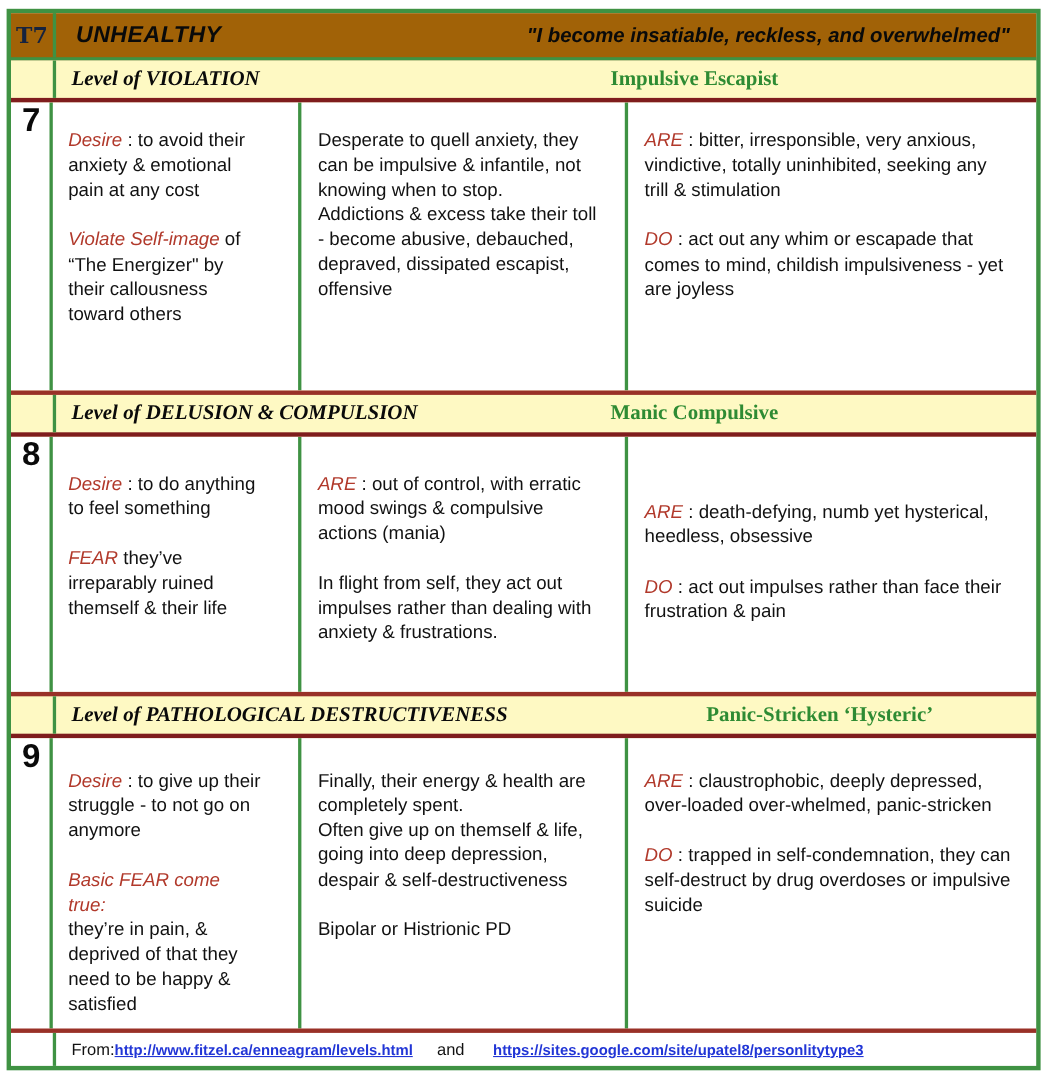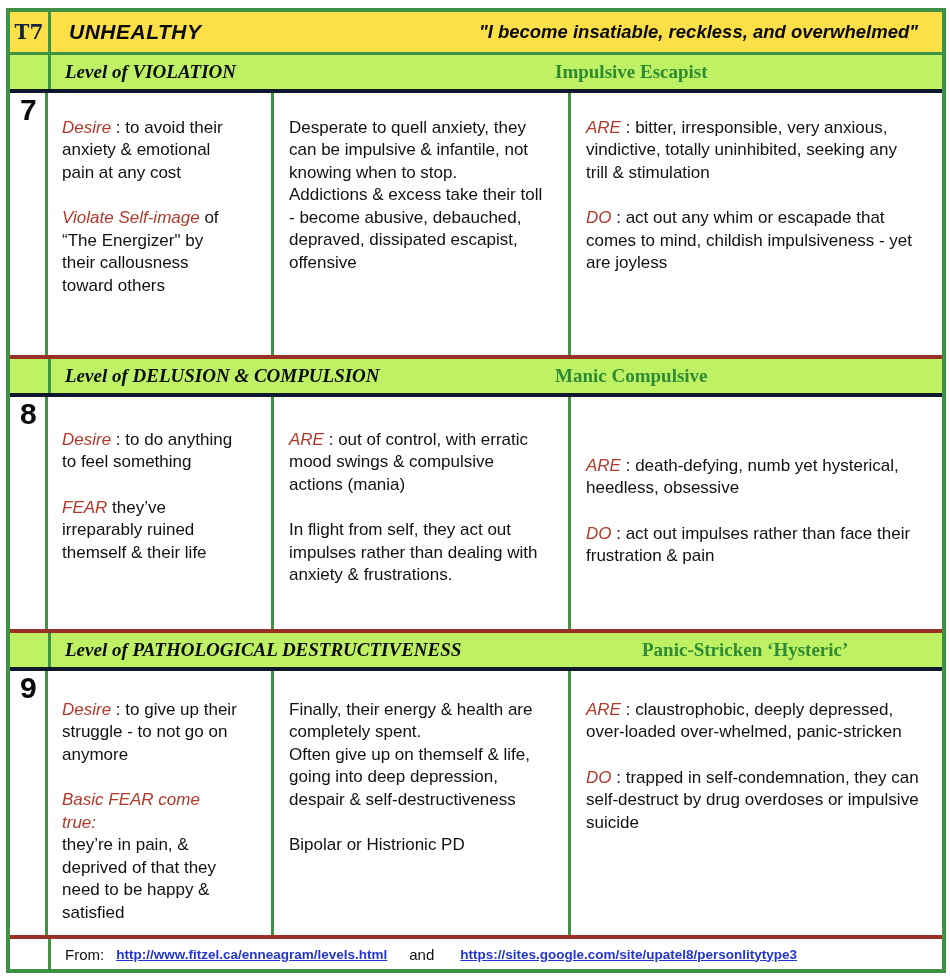--- a/index.html
+++ b/index.html
@@ -8,36 +8,36 @@
     font-family:"Liberation Sans", sans-serif; color:#111;
     -webkit-font-smoothing:antialiased;
   }
   .table {
     position:absolute; left:6px; top:8px; width:932px;
     border:4px solid #3f9243; background:#ffffff;
     display:flex; flex-direction:column;
   }
   
   .header-row {
-    height:40px; background:#fde047; display:flex; align-items:center;
+    height:40px; background:#a16207; display:flex; align-items:center;
     border-bottom:3px solid #3f9243;
   }
   .type-cell {
     width:38px; align-self:stretch; display:flex; align-items:center; justify-content:center;
     border-right:3px solid #3f9243;
     font-family:"DejaVu Serif","Liberation Serif",serif;
     font-weight:bold; font-size:20px; color:#16233f;
   }
   .header-main { flex:1; display:flex; align-items:center; padding:0 24px 0 18px;font-style:italic; }
   .title { font-weight:bold; font-size:21px; letter-spacing:0.5px; color:#0a0a0a; }
   .quote { margin-left:auto; font-weight:bold; font-size:18.5px; color:#0a0a0a; }
   
   .section-row {
-    height:34px; background:#bef264; display:flex; align-items:center; position:relative;
-    border-bottom:4px solid #0f172a;
+    height:34px; background:#fef9c3; display:flex; align-items:center; position:relative;
+    border-bottom:4px solid #7f1d1d;
   }
   .section-row.redtop { border-top:4px solid #993127; }
   .section-spacer { width:38px; align-self:stretch; border-right:3px solid #3f9243; }
   .level-label {
     padding-left:14px;
     font-family:"Liberation Serif","DejaVu Serif",serif;
     font-style:italic; font-weight:bold; font-size:19px; color:#0a0a0a;
   }
   .subtype {
     position:absolute; top:50%; transform:translateY(-50%);
@@ -68,21 +68,21 @@
   .para.gap { margin-top:23px; }
   .rlabel { color:#b1392b; font-style:italic; }
   .blocktext { display:block; }
   
   .red-line { height:4px; background:#993127; }
   .footer-row { height:30px; display:flex; align-items:center; }
   .footer-spacer { width:38px; align-self:stretch; border-right:3px solid #3f9243; }
   .footer-main { flex:1; padding-left:14px; font-size:15px; display:flex; align-items:center; }
   .footer-link {
     color:#2135d6; font-weight:bold; font-size:13.5px;
-    text-decoration:underline; margin-left:12px;
+    text-decoration:underline; margin-left:0;
   }
   .footer-conj { margin-left:22px; }
   .footer-conj + .footer-link { margin-left:26px;text-align:center; }
 </style>
 </head>
 <body>
 
 <div class="table">
 
   <div class="header-row">

